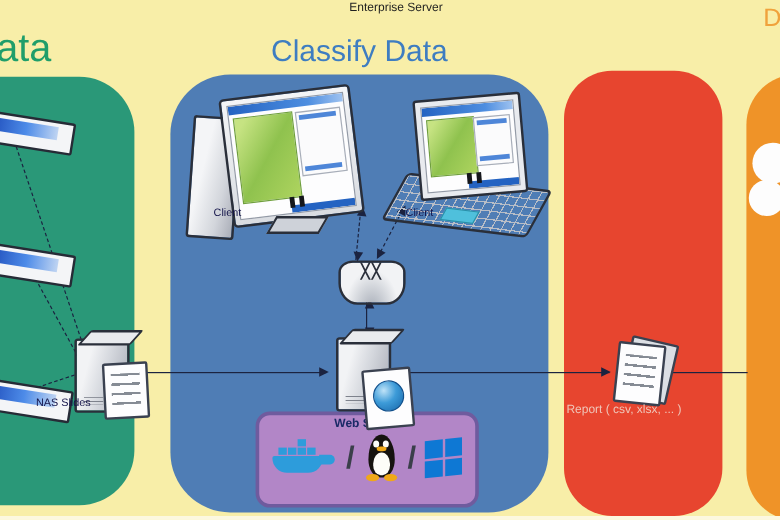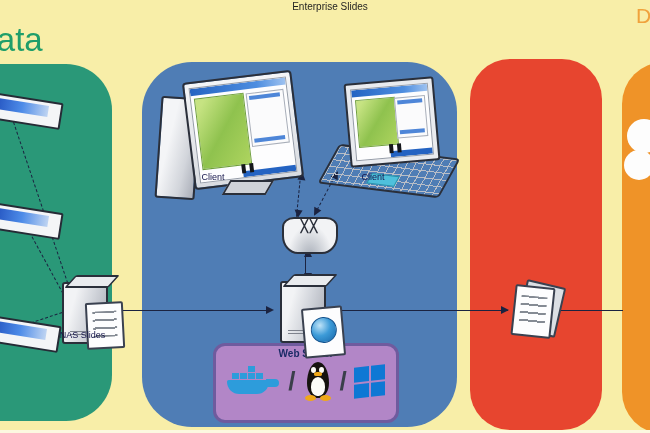--- a/index.html
+++ b/index.html
@@ -1,21 +1,21 @@
 <!DOCTYPE html>
 <html><head>
 <meta charset="utf-8">
 <style>
   html,body{margin:0;padding:0;background:#fff;}
   .stage{position:relative;width:650px;height:433px;overflow:hidden;
          background:#F8EEA8;font-family:"Liberation Sans",sans-serif;}
   .abs{position:absolute;}
   .panel{position:absolute;border-radius:46px;}
   .title{position:absolute;font-weight:400;text-align:center;line-height:1.12;}
-  .lbl{position:absolute;font-size:9px;color:#14144A;text-align:center;}
+  .lbl{position:absolute;font-size:9px;color:#14144A;text-align:left;}
   .line{position:absolute;height:0;border-top:1.6px solid #1B2340;transform-origin:0 0;}
   .dashed{border-top-style:dashed;}
   .arr{position:absolute;width:0;height:0;border:4px solid transparent;border-left:8px solid #1B2340;}
   
   .rack{position:absolute;width:74px;height:23px;background:#F4F5F7;border:2px solid #262B36;border-radius:2px;}
   .rack-face{margin:3px 12px 3px 3px;height:11px;
              background:linear-gradient(90deg,#1C49B8,#4D8BE8 55%,#BFD4F2);}
   
   .tower{position:absolute;width:42px;height:58px;border:2px solid #2A2F3A;border-radius:3px;
          background:linear-gradient(105deg,#F2F3F5 25%,#D4D7DD 55%,#A6AAB4);}
@@ -79,22 +79,23 @@
 </head>
 <body>
 
 <div class="stage">
 
   <div class="panel" style="left:-62px;top:64px;width:174px;height:357px;background:#2A9878;"></div>
   <div class="panel" style="left:142px;top:62px;width:315px;height:365px;background:#4F7DB5;border-radius:50px;"></div>
   <div class="panel" style="left:470px;top:59px;width:132px;height:371px;background:#E7452F;border-radius:40px;"></div>
   <div class="panel" style="left:622px;top:62px;width:90px;height:372px;background:#EF9328;border-radius:42px;"></div>
 
-  <div class="title" style="left:230px;top:1px;width:200px;font-size:10px;color:#1F1F1F;">Enterprise Slides</div>
+  <div class="title" style="left:230px;top:1px;width:200px;font-size:10px;color:#1F1F1F;">Enterprise Server</div>
   <div class="title" style="left:-27px;top:22px;width:100px;text-align:left;font-size:33px;color:#1F9E6A;">Data</div>
+  <div class="title" style="left:142px;top:29px;width:315px;font-size:25px;color:#3E7DC1;">Classify Data</div>
   <div class="title" style="left:636px;top:4px;width:30px;text-align:left;font-size:21px;color:#F0A23C;">D</div>
 
   <div class="line dashed" style="left:14px;top:122px;width:175px;transform:rotate(71.4deg);"></div>
   <div class="line dashed" style="left:30px;top:232px;width:75px;transform:rotate(61.4deg);"></div>
   <div class="line dashed" style="left:26px;top:324px;width:38px;transform:rotate(-18.4deg);"></div>
 
   <div class="line" style="left:96px;top:310px;width:176px;"></div>
   <div class="arr" style="left:266px;top:306px;"></div>
   <div class="line" style="left:300px;top:310px;width:208px;"></div>
   <div class="arr" style="left:501px;top:306px;"></div>
@@ -213,18 +214,19 @@
       <div class="tower-vent"></div>
   </div>
   <div class="globecard" style="left:303px;top:307px;transform:rotate(-5deg);">
     <div class="globe"></div>
   </div>
 
   <div class="sheet" style="left:521px;top:283px;transform:rotate(13deg);background:#DCDFE4;"></div>
   <div class="sheet" style="left:513px;top:286px;transform:rotate(6deg);">
     <div class="doc-lines" style="margin:8px 5px;height:30px;"></div>
   </div>
+  <div class="lbl" style="left:472px;top:336px;width:128px;font-size:10px;color:#EFC5B8;">Report ( csv, xlsx, ... )</div>
 
   <div class="abs" style="left:627px;top:119px;width:34px;height:34px;border-radius:50%;background:#FDFDFD;"></div>
   <div class="abs" style="left:624px;top:150px;width:30px;height:30px;border-radius:50%;background:#FDFDFD;"></div>
 
   <div class="abs" style="left:0;bottom:0;width:650px;height:3px;background:#FCF8E0;"></div>
 </div>
 
 </body></html>

